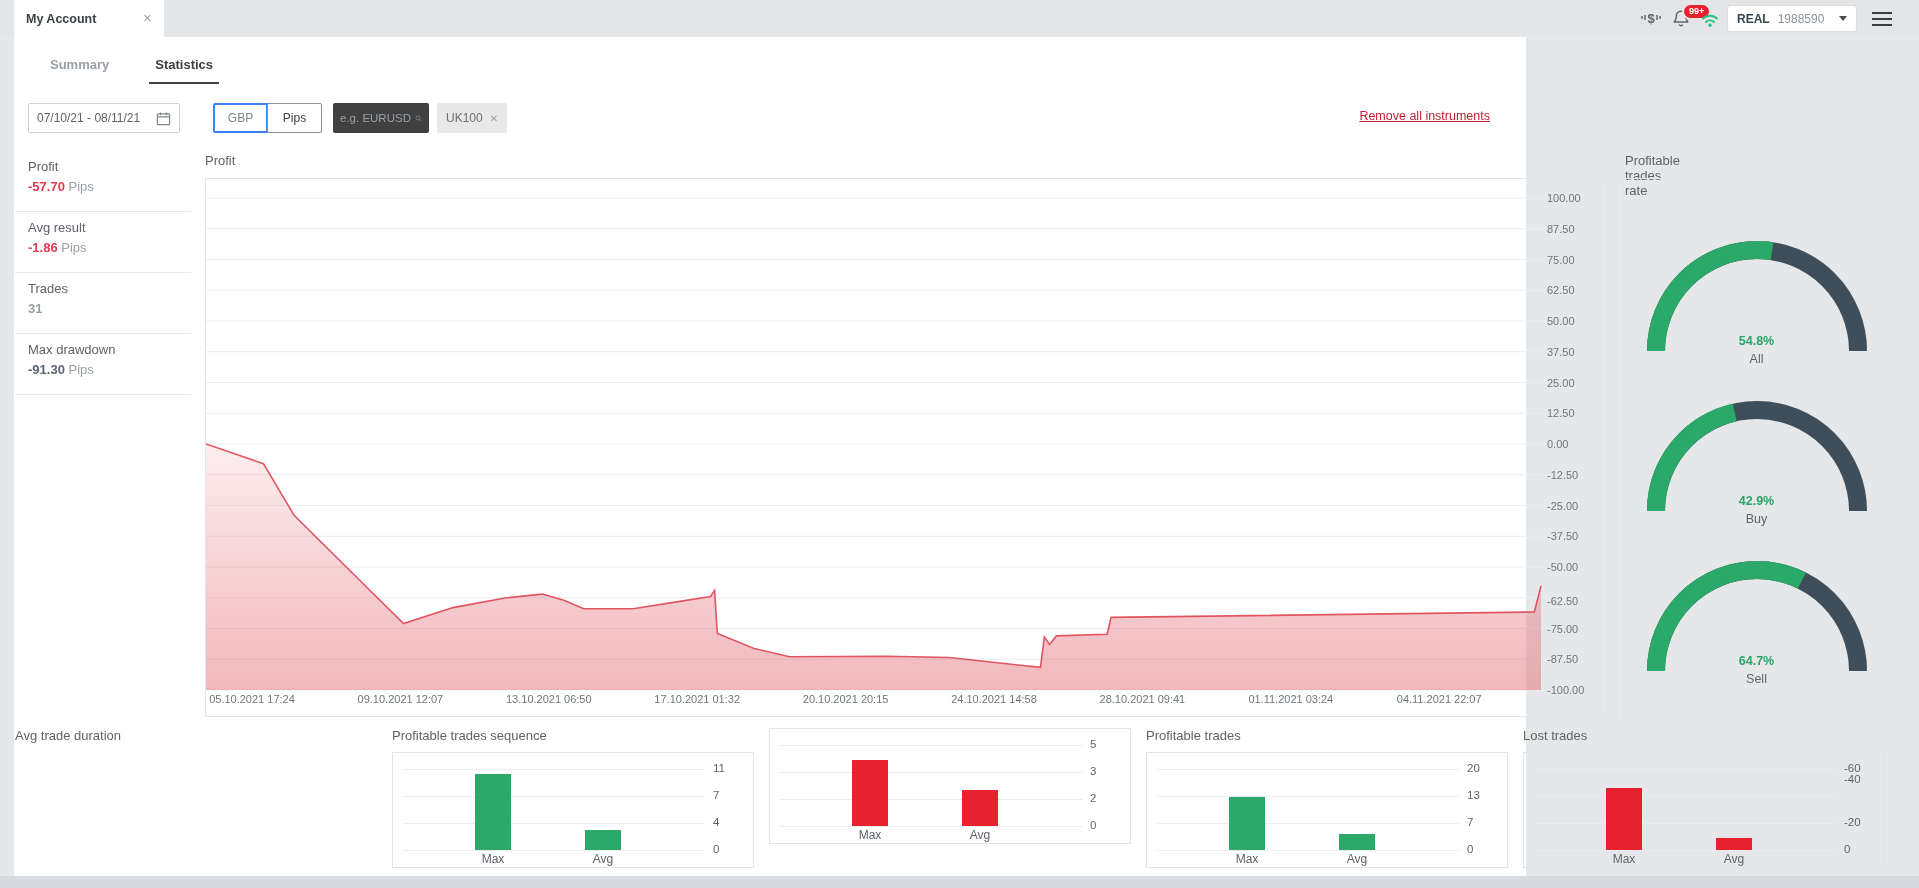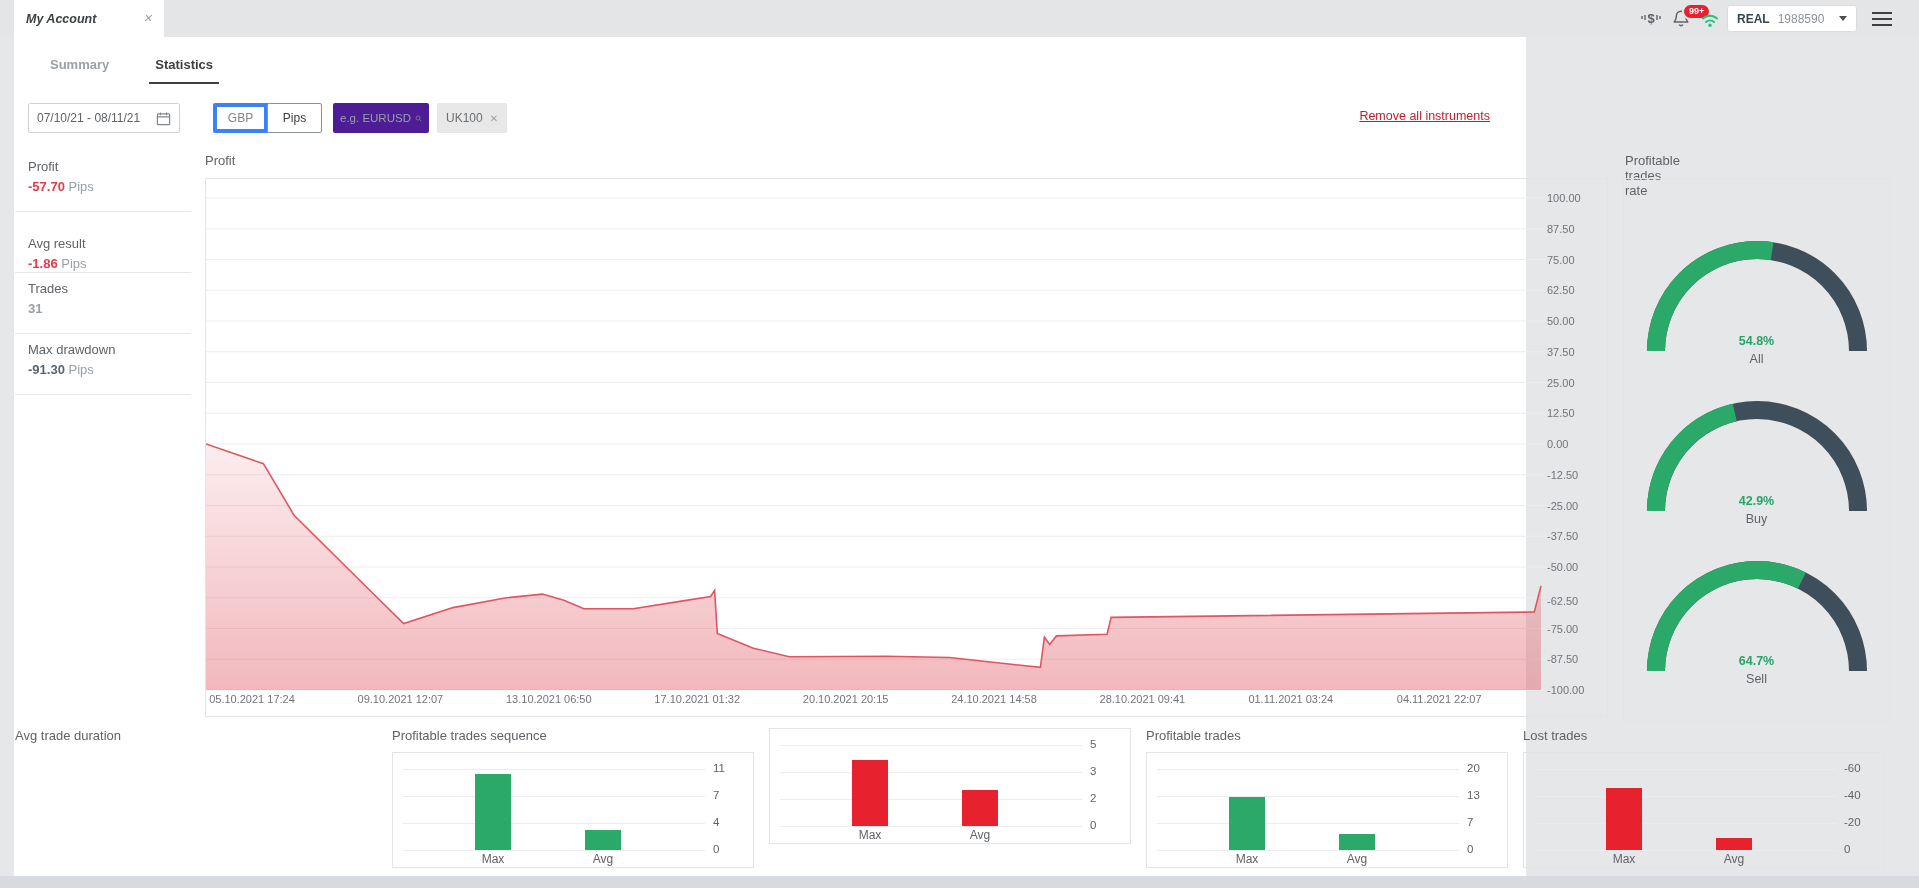--- a/index.html
+++ b/index.html
@@ -2,21 +2,21 @@
 <html><head>
 <meta charset="utf-8">
 <style>
   * { margin:0; padding:0; box-sizing:border-box; }
   html,body { width:1919px; height:888px; overflow:hidden; }
   body { font-family:"Liberation Sans", sans-serif; background:#e6e7e9; position:relative; color:#3c4043; }
 
   
   .topbar { position:absolute; left:0; top:0; width:1919px; height:37px; background:#e4e5e6; }
   .tab-myaccount { position:absolute; left:14px; top:0; height:37px; width:150px; background:#ffffff;
-                   display:flex; align-items:center; padding:0 12px;font-style:italic; }
+                   display:flex; align-items:center; padding:0 12px; }
   .tab-myaccount .t { font-size:12.5px; font-weight:bold; color:#3c4043; flex:1; }
   .tab-myaccount .x { font-size:11px; color:#9aa0a6; cursor:pointer; }
   .tb-ico { position:absolute; top:6px; width:26px; height:26px; display:flex; align-items:center; justify-content:center; }
   .badge { position:absolute; left:1682px; top:3px; background:#e8212f; color:#fff; font-size:9px; font-weight:bold;
            padding:2px 5px; border-radius:9px; border:2px solid #e4e5e6; line-height:1; }
   .acct-pill { position:absolute; left:1727px; top:5px; width:130px; height:27px; background:#fff; border:1px solid #dcdcdc;
                border-radius:3px; display:flex; align-items:center; padding:0 9px; gap:8px; cursor:pointer; }
   .acct-pill .real { font-size:12px; font-weight:bold; color:#37474f; }
   .acct-pill .num { font-size:12px; color:#8d9297; flex:1; }
   .caret { width:0; height:0; border-left:4px solid transparent; border-right:4px solid transparent; border-top:5px solid #4a4f54; }
@@ -31,23 +31,23 @@
   .tab2 { font-size:13px; font-weight:bold; padding:6px 6px 10px 6px; cursor:pointer; }
   .tab2.inactive { color:#9aa0a6; }
   .tab2.active { color:#3c4043; border-bottom:2px solid #3c4043; }
 
   
   .daterange { position:absolute; left:14px; top:66px; width:152px; height:30px; border:1px solid #cfd2d5; border-radius:2px;
                display:flex; align-items:center; padding:0 8px; gap:6px; cursor:pointer; }
   .daterange .d { font-size:12px; color:#5f6368; flex:1; white-space:nowrap; }
   .segbtn { position:absolute; top:66px; height:30px; width:55px; background:#fff; font-size:12px;
             display:flex; align-items:center; justify-content:center; cursor:pointer; }
-  .seg-gbp { left:199px; border:4px solid #3b82f6; color:#80868b; border-radius:2px 0 0 2px; }
+  .seg-gbp { left:199px; border:2px solid #3b82f6; color:#80868b; border-radius:2px 0 0 2px; }
   .seg-pips { left:253px; border:1px solid #8a9299; color:#3c4043; border-radius:2px; z-index:2; }
-  .searchbox { position:absolute; left:319px; top:66px; width:96px; height:30px; background:#4c1d95; border-radius:2px;
+  .searchbox { position:absolute; left:319px; top:66px; width:96px; height:30px; background:#404040; border-radius:2px;
                display:flex; align-items:center; padding:0 7px; gap:4px; cursor:text; }
   .searchbox .ph { font-size:11.5px; color:#9aa0a6; flex:1; white-space:nowrap; }
   .chip { position:absolute; left:423px; top:66px; height:30px; background:#e8e8e8; border-radius:2px;
           display:flex; align-items:center; padding:0 9px; gap:7px; }
   .chip .c { font-size:12px; color:#6b6f73; }
   .chip .x { font-size:10px; color:#9aa0a6; cursor:pointer; }
   .removelink { position:absolute; right:36px; top:72px; font-size:12.5px; color:#c2202f; text-decoration:underline; cursor:pointer; }
 
   
   .stat { position:absolute; left:14px; width:165px; }
@@ -153,21 +153,21 @@
     <span class="c">UK100</span>
     <span class="x">✕</span>
   </div>
   <div class="removelink">Remove all instruments</div>
 
   <div class="stat" style="top:122px;">
     <div class="lbl">Profit</div>
     <div class="val"><span class="v-red">-57.70</span><span class="v-sfx"> Pips</span></div>
   </div>
   <div class="sep" style="top:174px;"></div>
-  <div class="stat" style="top:183px;margin-top:16px;">
+  <div class="stat" style="top:183px;">
     <div class="lbl">Avg result</div>
     <div class="val"><span class="v-red">-1.86</span><span class="v-sfx"> Pips</span></div>
   </div>
   <div class="sep" style="top:235px;"></div>
   <div class="stat" style="top:244px;">
     <div class="lbl">Trades</div>
     <div class="val"><span class="v-gray">31</span><span class="v-sfx"></span></div>
   </div>
   <div class="sep" style="top:296px;"></div>
   <div class="stat" style="top:305px;">
@@ -319,21 +319,21 @@
         <div class="mbar" style="left: 192px; top: 80.8px; height: 16.2px; background: rgb(42, 169, 104);"></div>
         <div class="mcat" style="left: 155px;">Avg</div>
       </div>
   </div>
   <div class="minicol" style="left:1509px;">
     <div class="minititle">Lost trades</div>
     <div class="minicard">
         <div class="mgrid" style="top: 16px;"></div>
         <div class="mtick" style="top: 9px;">-60</div>
         <div class="mgrid" style="top: 43px;"></div>
-        <div class="mtick" style="top: 36px;">-40</div>
+        <div class="mtick" style="top: 20px;">-40</div>
         <div class="mgrid" style="top: 70px;"></div>
         <div class="mtick" style="top: 63px;">-20</div>
         <div class="mgrid" style="top: 97px;"></div>
         <div class="mtick" style="top: 90px;">0</div>
         <div class="mbar" style="left: 82px; top: 34.9px; height: 62.1px; background: rgb(232, 33, 47);"></div>
         <div class="mcat" style="left: 45px;">Max</div>
         <div class="mbar" style="left: 192px; top: 84.85px; height: 12.15px; background: rgb(232, 33, 47);"></div>
         <div class="mcat" style="left: 155px;">Avg</div>
       </div>
   </div>

